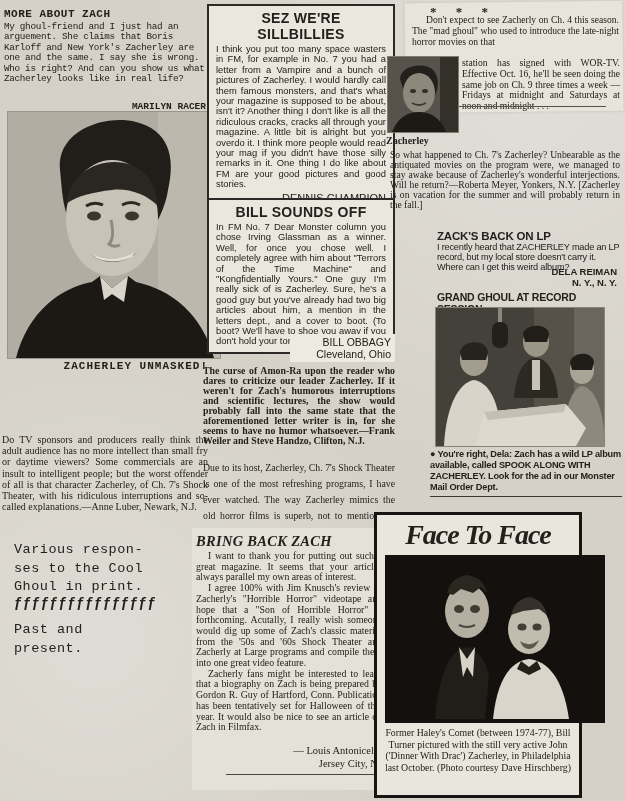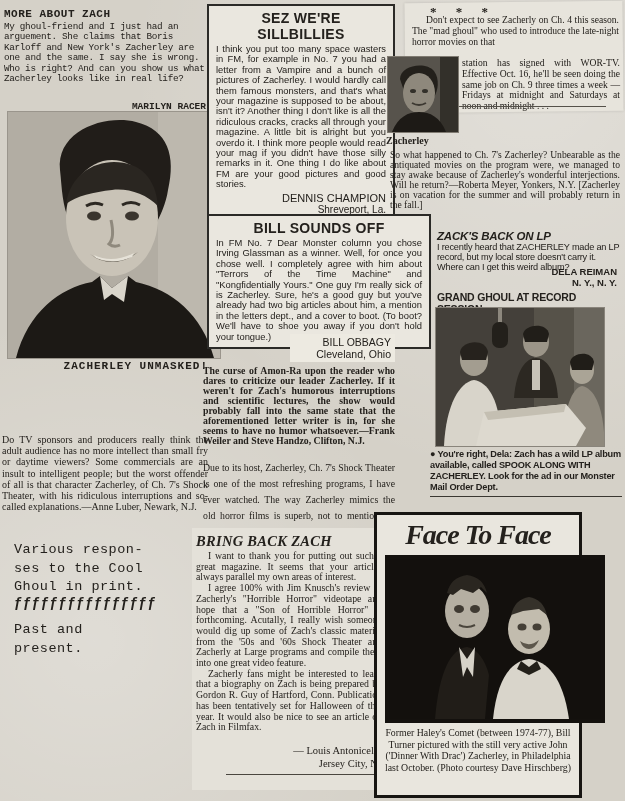--- a/index.html
+++ b/index.html
@@ -35,21 +35,21 @@
   .unmasked { left:2px; top:360px; width:206px; }
   .unmasked h4 { font-size:11px; letter-spacing:1px; text-align:right; }
   .unmasked p { font-size:9.3px; line-height:10.3px; letter-spacing:-.3px; margin-top:2px;
                 border-bottom:2px solid #4a463f; padding-bottom:4px; }
 
   .do-tv { left:2px; top:434px; width:206px; font-size:10px; line-height:11.2px; }
 
   
   .clipbox { background:#eae7df; border:2px solid #2b2a27; padding:4px 7px 5px; }
   .sez-box { left:207px; top:4px; width:188px; }
-  .bill-box { left:207px; top:214px; width:224px; }
+  .bill-box { left:207px; top:198px; width:188px; }
   .clipbox h2 { font-size:14px; text-align:center; letter-spacing:.3px; }
   .clipbox .body { font-size:9.4px; line-height:10.4px; margin-top:2px; }
   .clipbox .sig { font-size:11px; line-height:12px; margin-top:2px; }
   .clipbox .sig .place { font-size:10px; }
 
   .bill-sig { left:290px; top:334px; width:105px; background:#edeae1; padding:2px 4px;
               font-size:10.5px; line-height:12px; }
 
   .amon-ra { left:203px; top:366px; width:192px; font-size:9.8px; line-height:10px; }
   .due-host { left:203px; top:460px; width:192px; font-size:9.8px; line-height:16px; }
@@ -60,21 +60,21 @@
   .clip-bg-1 { left:405px; top:2px; width:218px; height:110px; background:#e7e4dc; transform:rotate(-.6deg); box-shadow:0 0 3px rgba(0,0,0,.15);}
   .dont-1 { left:412px; top:15px; width:207px; font-size:9.6px; line-height:10.8px; text-indent:14px; }
   .dont-2 { left:462px; top:58px; width:158px; font-size:9.6px; line-height:10.8px; }
   .dont-rule { left:424px; top:106px; width:182px; height:1px; background:#55514a; }
 
   .small-photo { left:388px; top:57px; width:70px; height:75px; background:#57534c; box-shadow:0 0 0 1px #807b72; }
   .small-cap { left:386px; top:135px; width:74px; font-size:10px; font-weight:bold; }
 
   .so-what { left:390px; top:150px; width:230px; font-size:9.6px; line-height:10px; }
 
-  .zack-h { left:437px; top:230px; width:185px; font-size:11.5px; font-weight:bold; letter-spacing:-.2px;font-style:italic; }
+  .zack-h { left:437px; top:230px; width:185px; font-size:11.5px; font-weight:bold; letter-spacing:-.2px; }
   .zack-b { left:437px; top:243px; width:185px; font-size:9.2px; line-height:9.8px; letter-spacing:-.2px; }
   .zack-sig { left:437px; top:267px; width:180px; font-size:9.5px; font-weight:bold; line-height:10.5px; }
   .record-h { left:437px; top:291px; width:185px; font-size:10.5px; font-weight:bold; letter-spacing:-.2px; }
   .record-photo { left:436px; top:308px; width:168px; height:138px; background:#403c36; box-shadow:0 0 0 1px #89847b; }
   .record-cap { left:430px; top:449px; width:192px; font-size:9.2px; font-weight:bold; line-height:11px;
                 border-bottom:1.5px solid #3a3731; padding-bottom:3px; letter-spacing:-.2px; }
 
   
   .tw1 { left:14px; top:541px; width:170px; font-size:13.5px; line-height:18.5px; letter-spacing:.5px; }
   .tw-sym { left:14px; top:595px; width:170px; font-size:14px; font-weight:bold; letter-spacing:.5px; }

